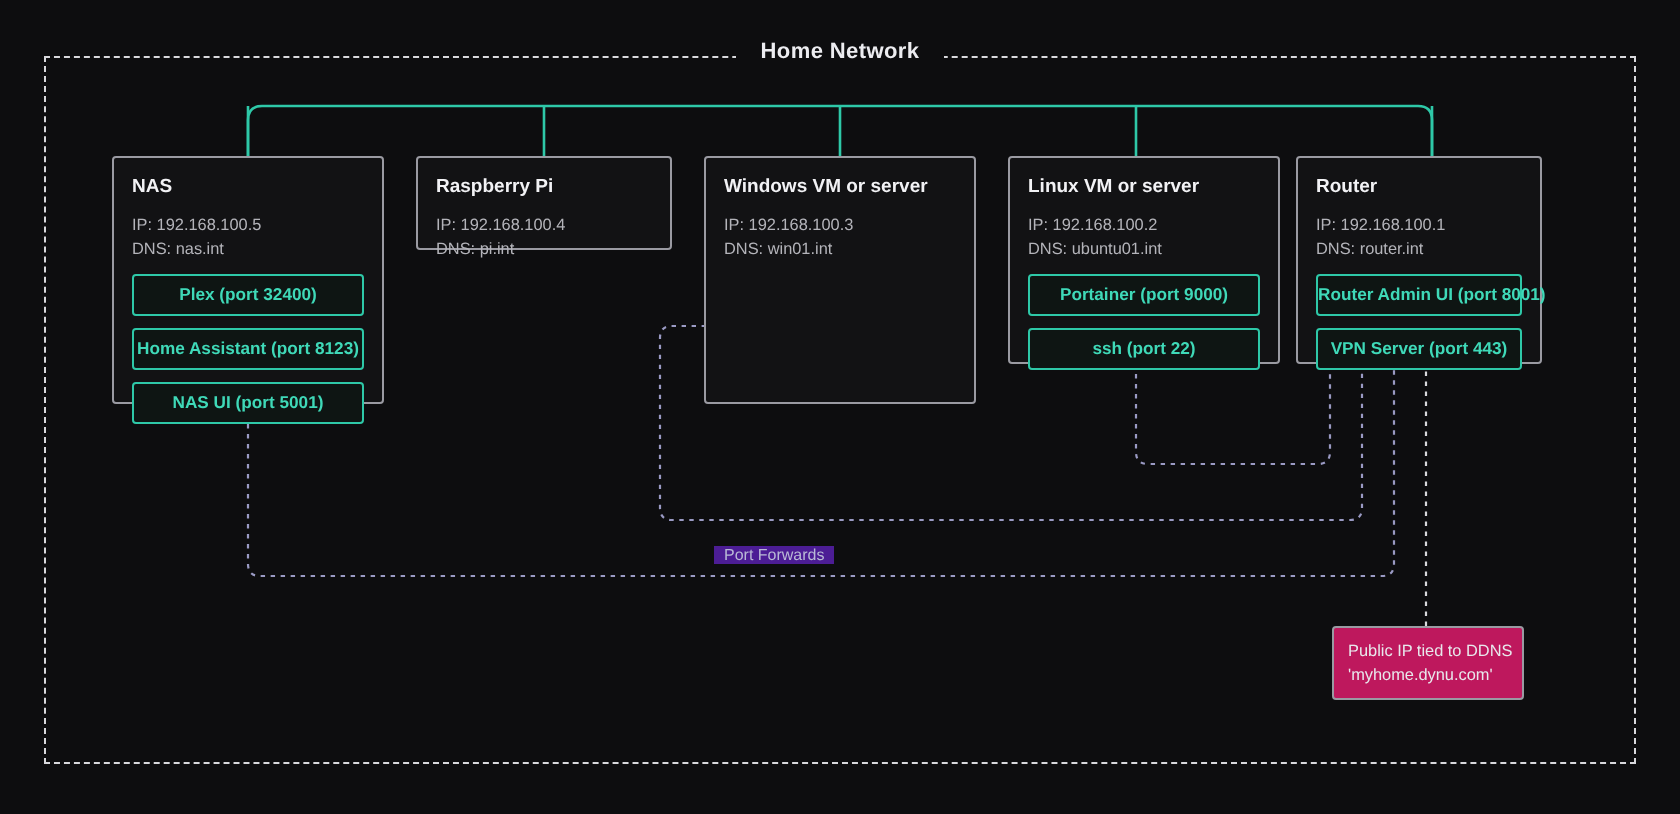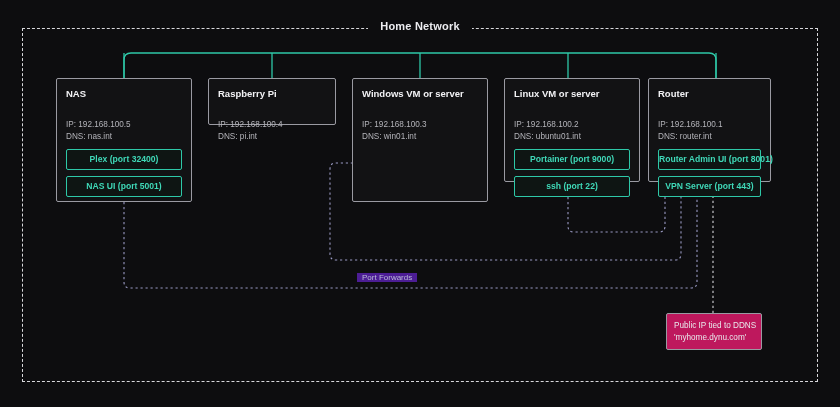--- a/index.html
+++ b/index.html
@@ -66,21 +66,21 @@
     box-sizing: border-box;
     border: 1px solid #9a9aa2;
     background: #121214;
     border-radius: 2px;
     padding: 9px 9px 8px 9px;
   }
   .host-title {
     color: #f2f2f5;
     font-size: 9.5px;
     font-weight: bold;
-    margin-bottom: 20px;
+    margin-bottom: 8px;
     white-space: nowrap;
   }
   .host-meta {
     color: #b4b4ba;
     font-size: 8.2px;
     line-height: 11.5px;
     white-space: nowrap;
   }
   .svc-list {
     margin-top: 7px;
@@ -151,20 +151,21 @@
   </svg>
 
   <div class="pf-label">Port Forwards</div>
 
   <div class="host" style="left:56px; top:78px; width:136px; height:124px;">
     <div class="host-title">NAS</div>
     <div class="host-meta">IP: 192.168.100.5</div>
     <div class="host-meta">DNS: nas.int</div>
     <div class="svc-list">
       <div class="svc">Plex (port 32400)</div>
+      <div class="svc">Home Assistant (port 8123)</div>
       <div class="svc">NAS UI (port 5001)</div>
     </div>
   </div>
 
   <div class="host" style="left:208px; top:78px; width:128px; height:47px;">
     <div class="host-title">Raspberry Pi</div>
     <div class="host-meta">IP: 192.168.100.4</div>
     <div class="host-meta">DNS: pi.int</div>
   </div>
 

